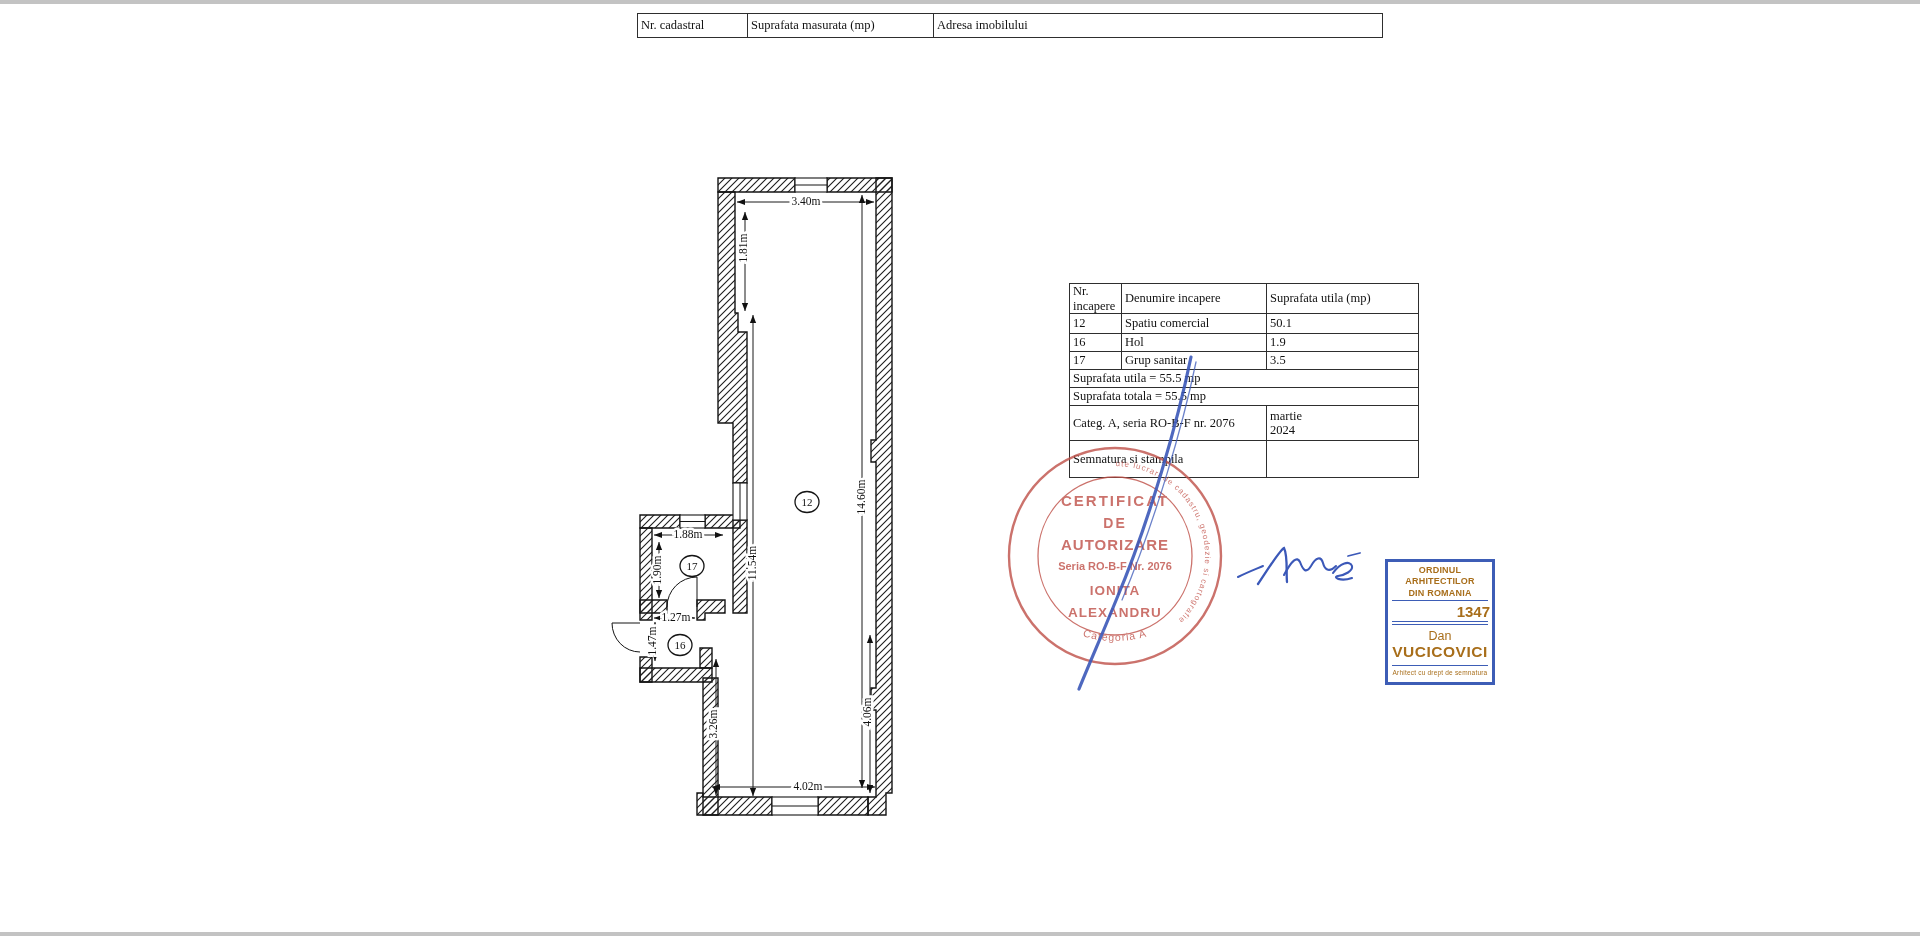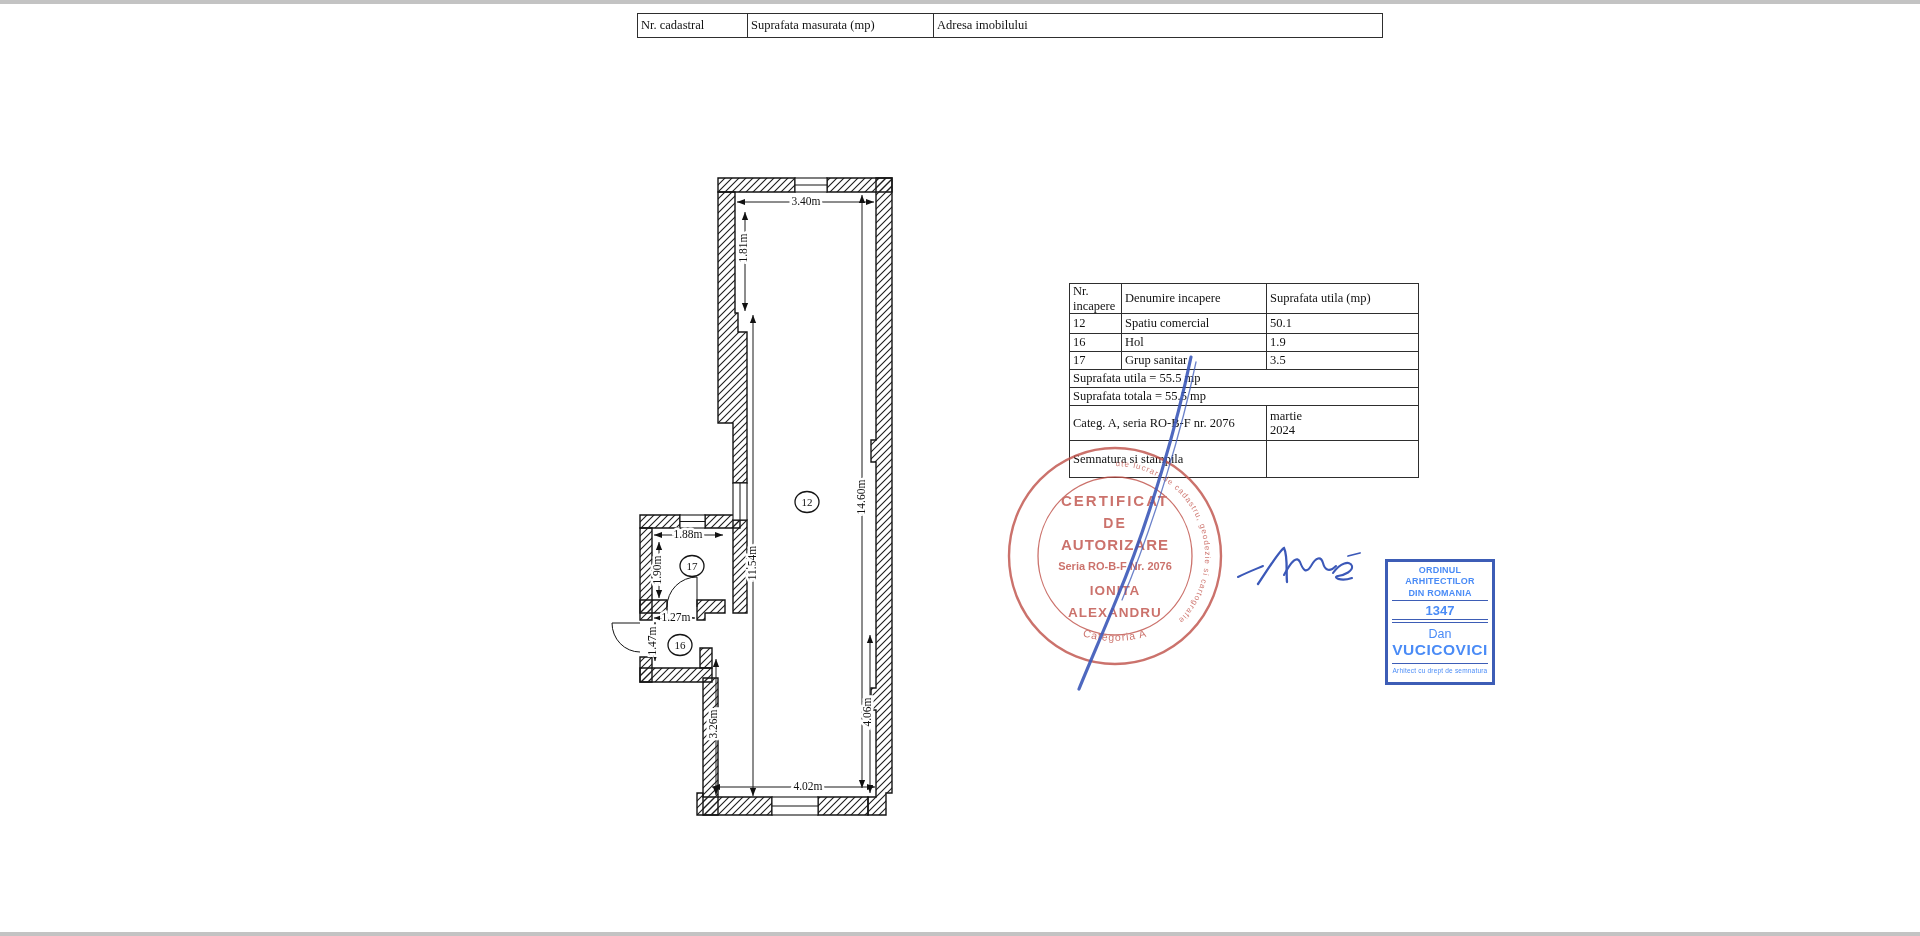--- a/index.html
+++ b/index.html
@@ -24,24 +24,24 @@
   .dimline{stroke:#1b1b1b;stroke-width:1;}
   .dim{font-family:"Liberation Serif",serif;font-size:11.5px;fill:#111;
        stroke:#fff;stroke-width:5px;paint-order:stroke;text-anchor:middle;dominant-baseline:middle;}
   .roomc{fill:#fff;stroke:#151515;stroke-width:1.3;}
   .roomn{font-family:"Liberation Serif",serif;font-size:11px;fill:#111;text-anchor:middle;dominant-baseline:middle;}
   
   #round-stamp{position:absolute;left:1002px;top:442px;z-index:3;opacity:.8;}
   .rtxt{font-family:"Liberation Sans",sans-serif;text-anchor:middle;}
   #sig{position:absolute;left:1000px;top:340px;z-index:4;}
   #arch-stamp{position:absolute;left:1385px;top:559px;width:100px;height:114px;z-index:3;
-      border:3px solid #2d50b0;color:#3b82f6;font-family:"Liberation Sans",sans-serif;
+      border:3px solid #2d50b0;color:#a16207;font-family:"Liberation Sans",sans-serif;
       text-align:center;padding:3px 2px;opacity:.92;background:rgba(255,255,255,.0);}
   #arch-stamp .l1{font-size:9px;font-weight:bold;line-height:1.25;letter-spacing:.2px;}
-  #arch-stamp .num{font-size:13px;font-weight:bold;margin:2px 0 1px;}
+  #arch-stamp .num{font-size:15px;font-weight:bold;margin:2px 0 1px;text-align:right;}
   #arch-stamp .fn{font-size:12.5px;font-weight:normal;margin-top:4px;}
   #arch-stamp .ln{font-size:15.5px;font-weight:bold;letter-spacing:.5px;margin-bottom:4px;}
   #arch-stamp .ft{font-size:6.5px;margin-top:3px;letter-spacing:.2px;}
   #arch-stamp .hr{border-top:1.5px solid #2d50b0;margin:1px 2px;}
   #arch-stamp .dbl{border-top:1.5px solid #2d50b0;border-bottom:1.5px solid #2d50b0;height:2px;margin:1px 2px;}
 </style>
 </head>
 <body>
 
 <div id="canvas">

